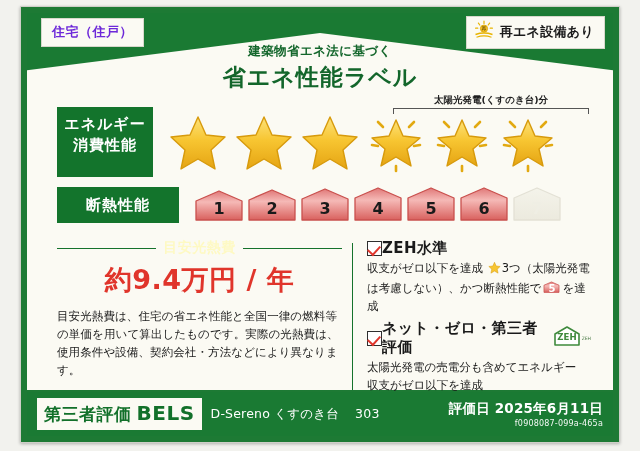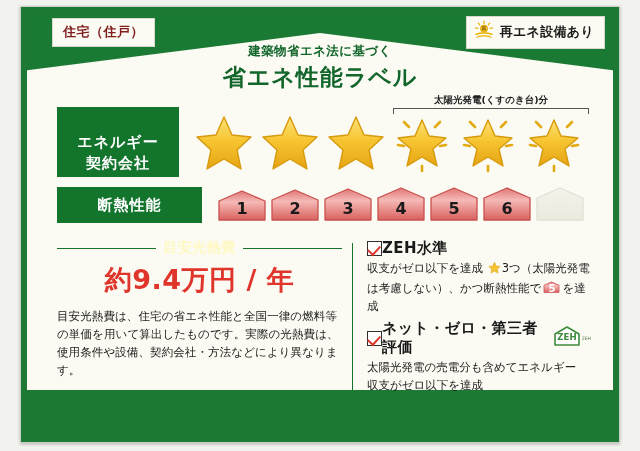--- a/index.html
+++ b/index.html
@@ -43,27 +43,27 @@
   }
   #house-body {
     position: absolute;
     left: 0; top: 78px; right: 0; bottom: 0;
     background: #fbfaf3;
   }
 
   
   #tag-dwelling {
     position: absolute;
-    left: 31px; top: 11px;
+    left: 20px; top: 11px;
     background: #fbfaf3;
     border: 1px solid #d8d8cc;
     padding: 4px 10px 5px;
     font-size: 13px;
     font-weight: bold;
-    color: #7f1d1d;
+    color: #6d28d9;
     letter-spacing: .5px;
     z-index: 6;
   }
 
   #tag-renewable {
     position: absolute;
     right: 14px; top: 9px;
     background: #fbfaf3;
     border: 1px solid #d8d8cc;
     padding: 3px 10px 4px 6px;
@@ -109,27 +109,27 @@
   .rating-row { display: flex; align-items: center; }
   .row-label {
     background: #13742c;
     color: #ffffff;
     font-weight: bold;
     text-align: center;
     letter-spacing: 1px;
     flex: 0 0 auto;
   }
   #label-energy {
-    width: 122px; height: 70px;
+    width: 96px; height: 70px;
     font-size: 15px;
     line-height: 21px;
-    padding-top: 25px;
+    padding-top: 7px;
   }
   #label-insulation {
-    width: 145px; height: 36px;
+    width: 122px; height: 36px;
     font-size: 15px;
     line-height: 36px;
     margin-top: 10px;
   }
 
   
   #stars-wrap { position: relative; flex: 1; margin-left: 14px; }
   #solar-bracket {
     position: absolute;
     right: 2px; top: -17px;
@@ -335,21 +335,21 @@
   <div id="title-block">
     <div id="title-sub">建築物省エネ法に基づく</div>
     <div id="title-main">省エネ性能ラベル</div>
   </div>
 
   <div id="ratings">
 
     <div class="rating-row">
       <div class="row-label" id="label-energy">
         <div>エネルギー</div>
-        <div>契約会社</div>
+        <div>消費性能</div>
       </div>
 
       <div id="stars-wrap">
         <div id="solar-bracket">
           <div class="cap">太陽光発電(くすのき台)分</div>
           <div class="bar"></div>
         </div>
 
         <div id="stars">
 
@@ -532,14 +532,28 @@
         </div>
         <div class="check-desc">
           <span>太陽光発電の売電分も含めてエネルギー</span><br>
           <span>収支がゼロ以下を達成</span>
         </div>
       </div>
 
     </div>
   </div>
 
+  <div id="bottom-bar">
+    <div id="bels-badge">
+      <span id="bels-jp">第三者評価</span>
+      <span id="bels-en">BELS</span>
+    </div>
+    <div id="building-name">
+      <span>D-Sereno くすのき台</span>
+      <span id="unit-number">303</span>
+    </div>
+    <div id="eval-block">
+      <div id="eval-date">評価日 2025年6月11日</div>
+      <div id="eval-code">f0908087-099a-465a</div>
+    </div>
+  </div>
 
 </div>
 
 </body></html>

